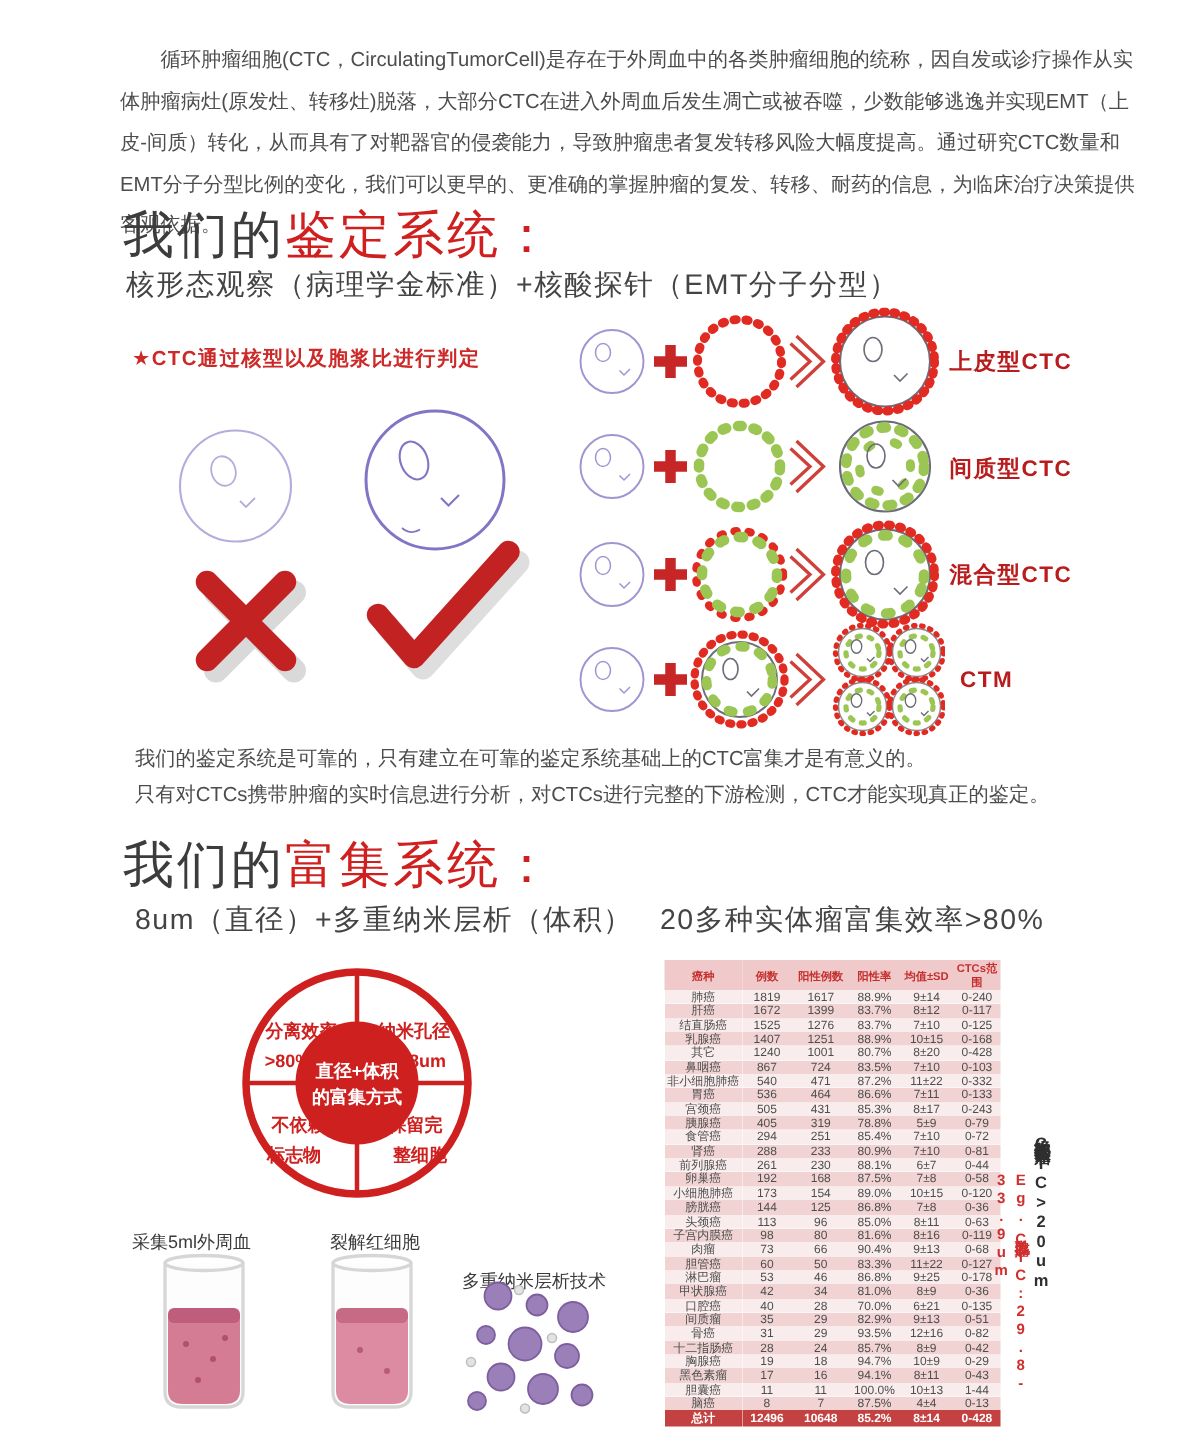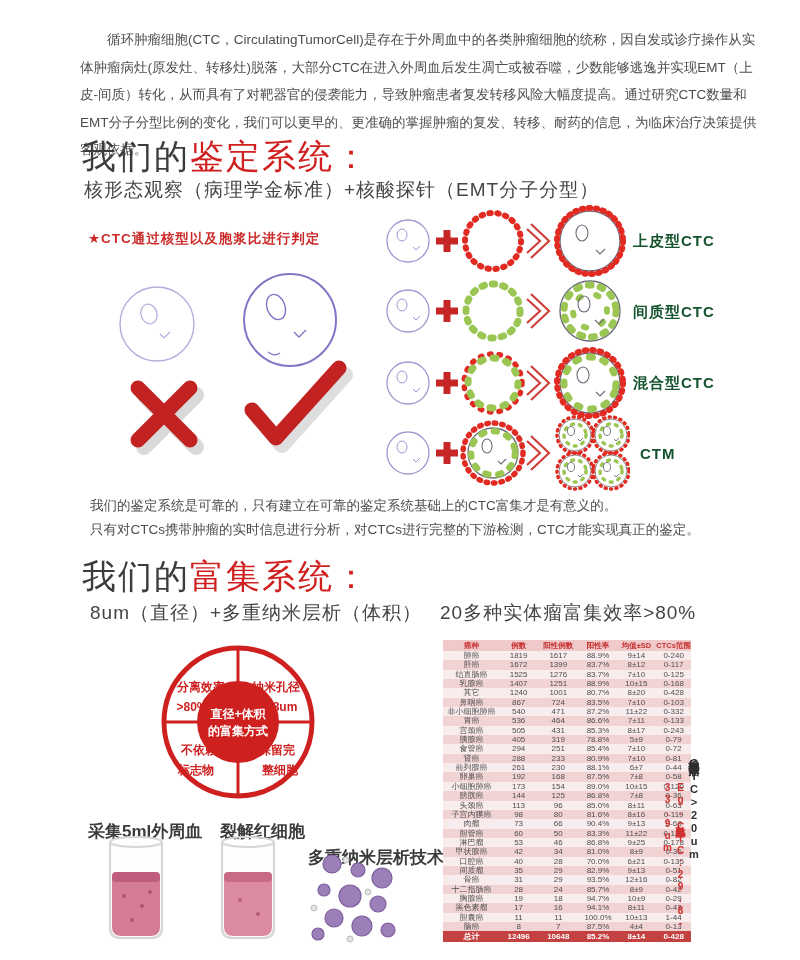--- a/index.html
+++ b/index.html
@@ -4,24 +4,24 @@
 <style>
   html,body{margin:0;padding:0;background:#fff;}
   .page{position:relative;width:800px;height:960px;background:#ffffff;overflow:hidden;
         font-family:"Liberation Sans","DejaVu Sans",sans-serif;color:#4a4a4a;}
   .intro{position:absolute;left:80px;top:26px;width:682px;font-size:13.5px;line-height:27.5px;
          color:#4d4d4d;text-indent:2em;margin:0;}
   .h-title{position:absolute;left:82px;font-size:34px;letter-spacing:2px;color:#3c3c3c;font-weight:500;}
   .h-title .hl{color:#cf1f1e;}
   .h-sub{position:absolute;font-size:19px;color:#444;letter-spacing:1px;}
   .star-note{position:absolute;left:88px;top:230px;font-size:13.5px;font-weight:bold;color:#cc2a29;letter-spacing:1px;}
-  .row-label{position:absolute;left:633px;width:130px;font-size:15px;font-weight:bold;color:#14532d;letter-spacing:1px;}
+  .row-label{position:absolute;left:633px;width:130px;font-size:15px;font-weight:bold;color:#b91c1c;letter-spacing:1px;}
   .note-lines{position:absolute;left:90px;top:494px;width:670px;font-size:13.5px;line-height:24px;color:#4d4d4d;}
-  .step-label{position:absolute;top:820px;font-size:17px;font-weight:bold;color:#3b3b3b;}
-  table.ctc{position:absolute;left:443px;top:640px;width:248px;border-collapse:collapse;
+  .step-label{position:absolute;top:820px;font-size:12px;font-weight:normal;color:#3b3b3b;}
+  table.ctc{position:absolute;left:443px;top:640px;width:224px;border-collapse:collapse;
             font-size:8px;text-align:center;color:#4e4e4e;table-layout:fixed;}
   table.ctc th{color:#c5302f;font-weight:bold;background:#f0caca;padding:1px 0;font-size:7.5px;line-height:9px;}
   table.ctc td{padding:0;line-height:9.35px;white-space:nowrap;overflow:hidden;}
   table.ctc tbody tr:nth-child(odd){background:#f9ecec;}
   table.ctc tbody tr:nth-child(even){background:#f1d3d3;}
   table.ctc tr.total{background:#c34241;color:#ffffff;font-weight:bold;}
   table.ctc tr.total td{line-height:11px;margin-top:12px;}
   .v-note{position:absolute;writing-mode:vertical-rl;text-orientation:upright;font-weight:bold;letter-spacing:1px;}
   .v-black{left:686px;top:750px;font-size:11px;color:#2f2f2f;}
   .v-red{left:662px;top:782px;font-size:10px;color:#cf2f2e;}

